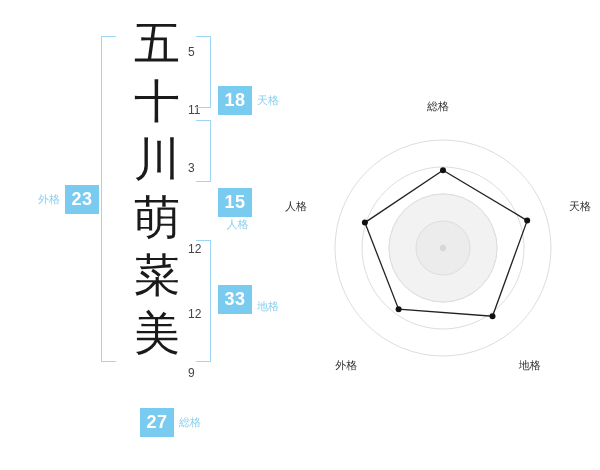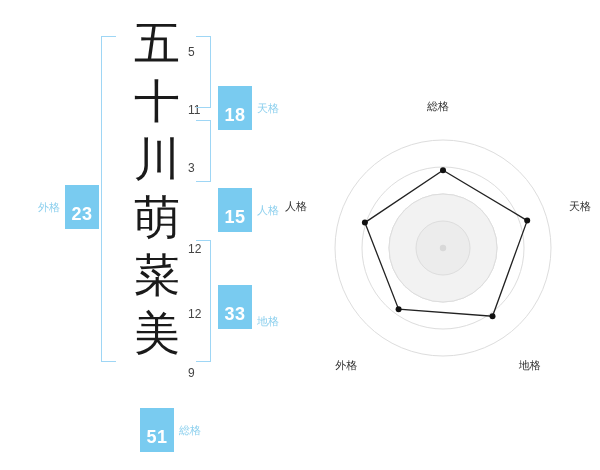--- a/index.html
+++ b/index.html
@@ -75,21 +75,21 @@
     position: absolute;
     display: flex;
     align-items: center;
   }
   .badge .num {
     background: #79cbf0;
     color: #ffffff;
     font-size: 18px;
     font-weight: bold;
     line-height: 1;
-    padding: 20px 6px 6px 6px;
+    padding: 5px 6px 6px 6px;
     min-width: 22px;
     text-align: center;
     letter-spacing: 0.5px;
   }
   .badge .lbl {
     color: #8dd0ee;
     font-size: 11px;
     margin-left: 5px;
     white-space: nowrap;
   }
@@ -143,37 +143,37 @@
 
     <div class="bracket right" style="left:196px; top:240px; width:14px; height:120px;"></div>
 
     <div class="bracket left" style="left:101px; top:36px; width:14px; height:324px;"></div>
 
     <div class="badge" style="left:218px; top:86px;">
       <span class="num">18</span>
       <span class="lbl">天格</span>
     </div>
 
-    <div class="badge" style="left:218px; top:188px;">
+    <div class="badge" style="left:218px; top:188px;flex-direction:column;">
       <span class="num">15</span>
       <span class="lbl">人格</span>
     </div>
 
     <div class="badge" style="left:218px; top:285px;align-items:flex-end;">
       <span class="num">33</span>
       <span class="lbl">地格</span>
     </div>
 
     <div class="badge left-label" style="left:38px; top:185px;">
       <span class="lbl">外格</span>
       <span class="num">23</span>
     </div>
 
     <div class="badge" style="left:140px; top:408px;">
-      <span class="num">51</span>
+      <span class="num">27</span>
       <span class="lbl">総格</span>
     </div>
   </div>
 
   <div class="chart-panel">
     <svg width="290" height="470" viewBox="0 0 290 470">
       <g id="radar-grid">
           <circle cx="133" cy="248" r="108" fill="#ffffff" stroke="#dddddd" stroke-width="1"></circle>
           <circle cx="133" cy="248" r="81" fill="none" stroke="#dddddd" stroke-width="1"></circle>
           <circle cx="133" cy="248" r="54" fill="none" stroke="#dddddd" stroke-width="1"></circle>

